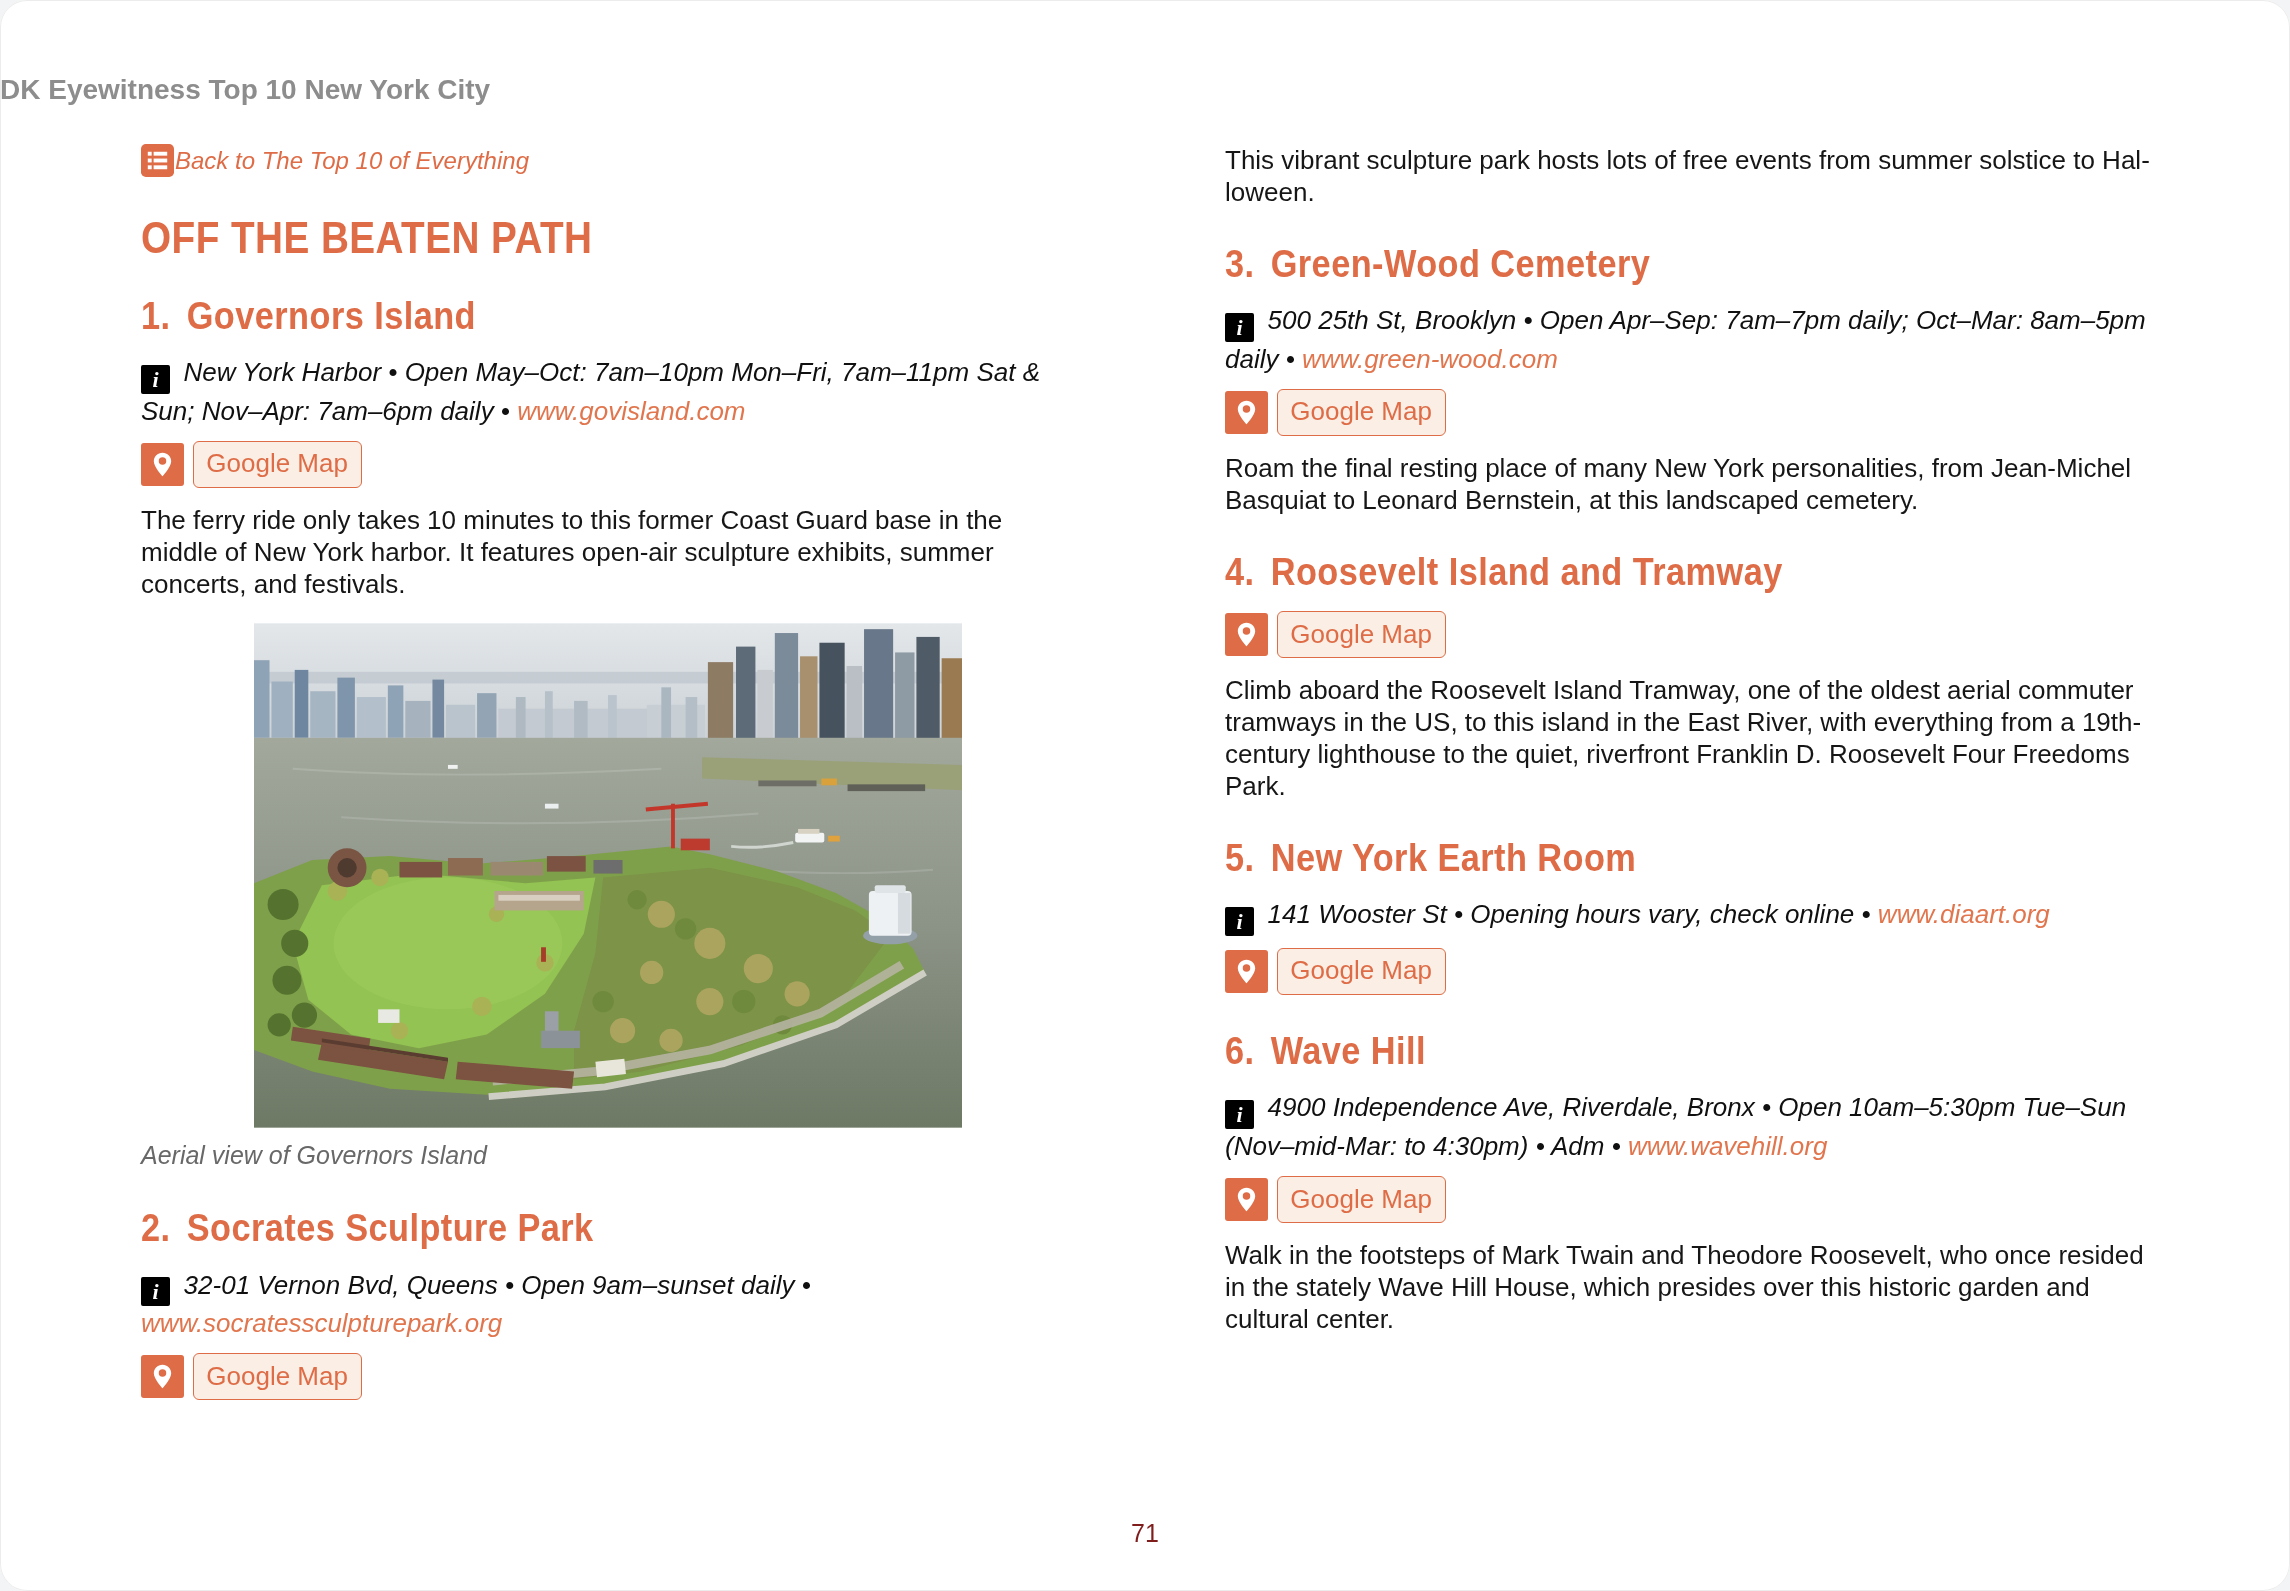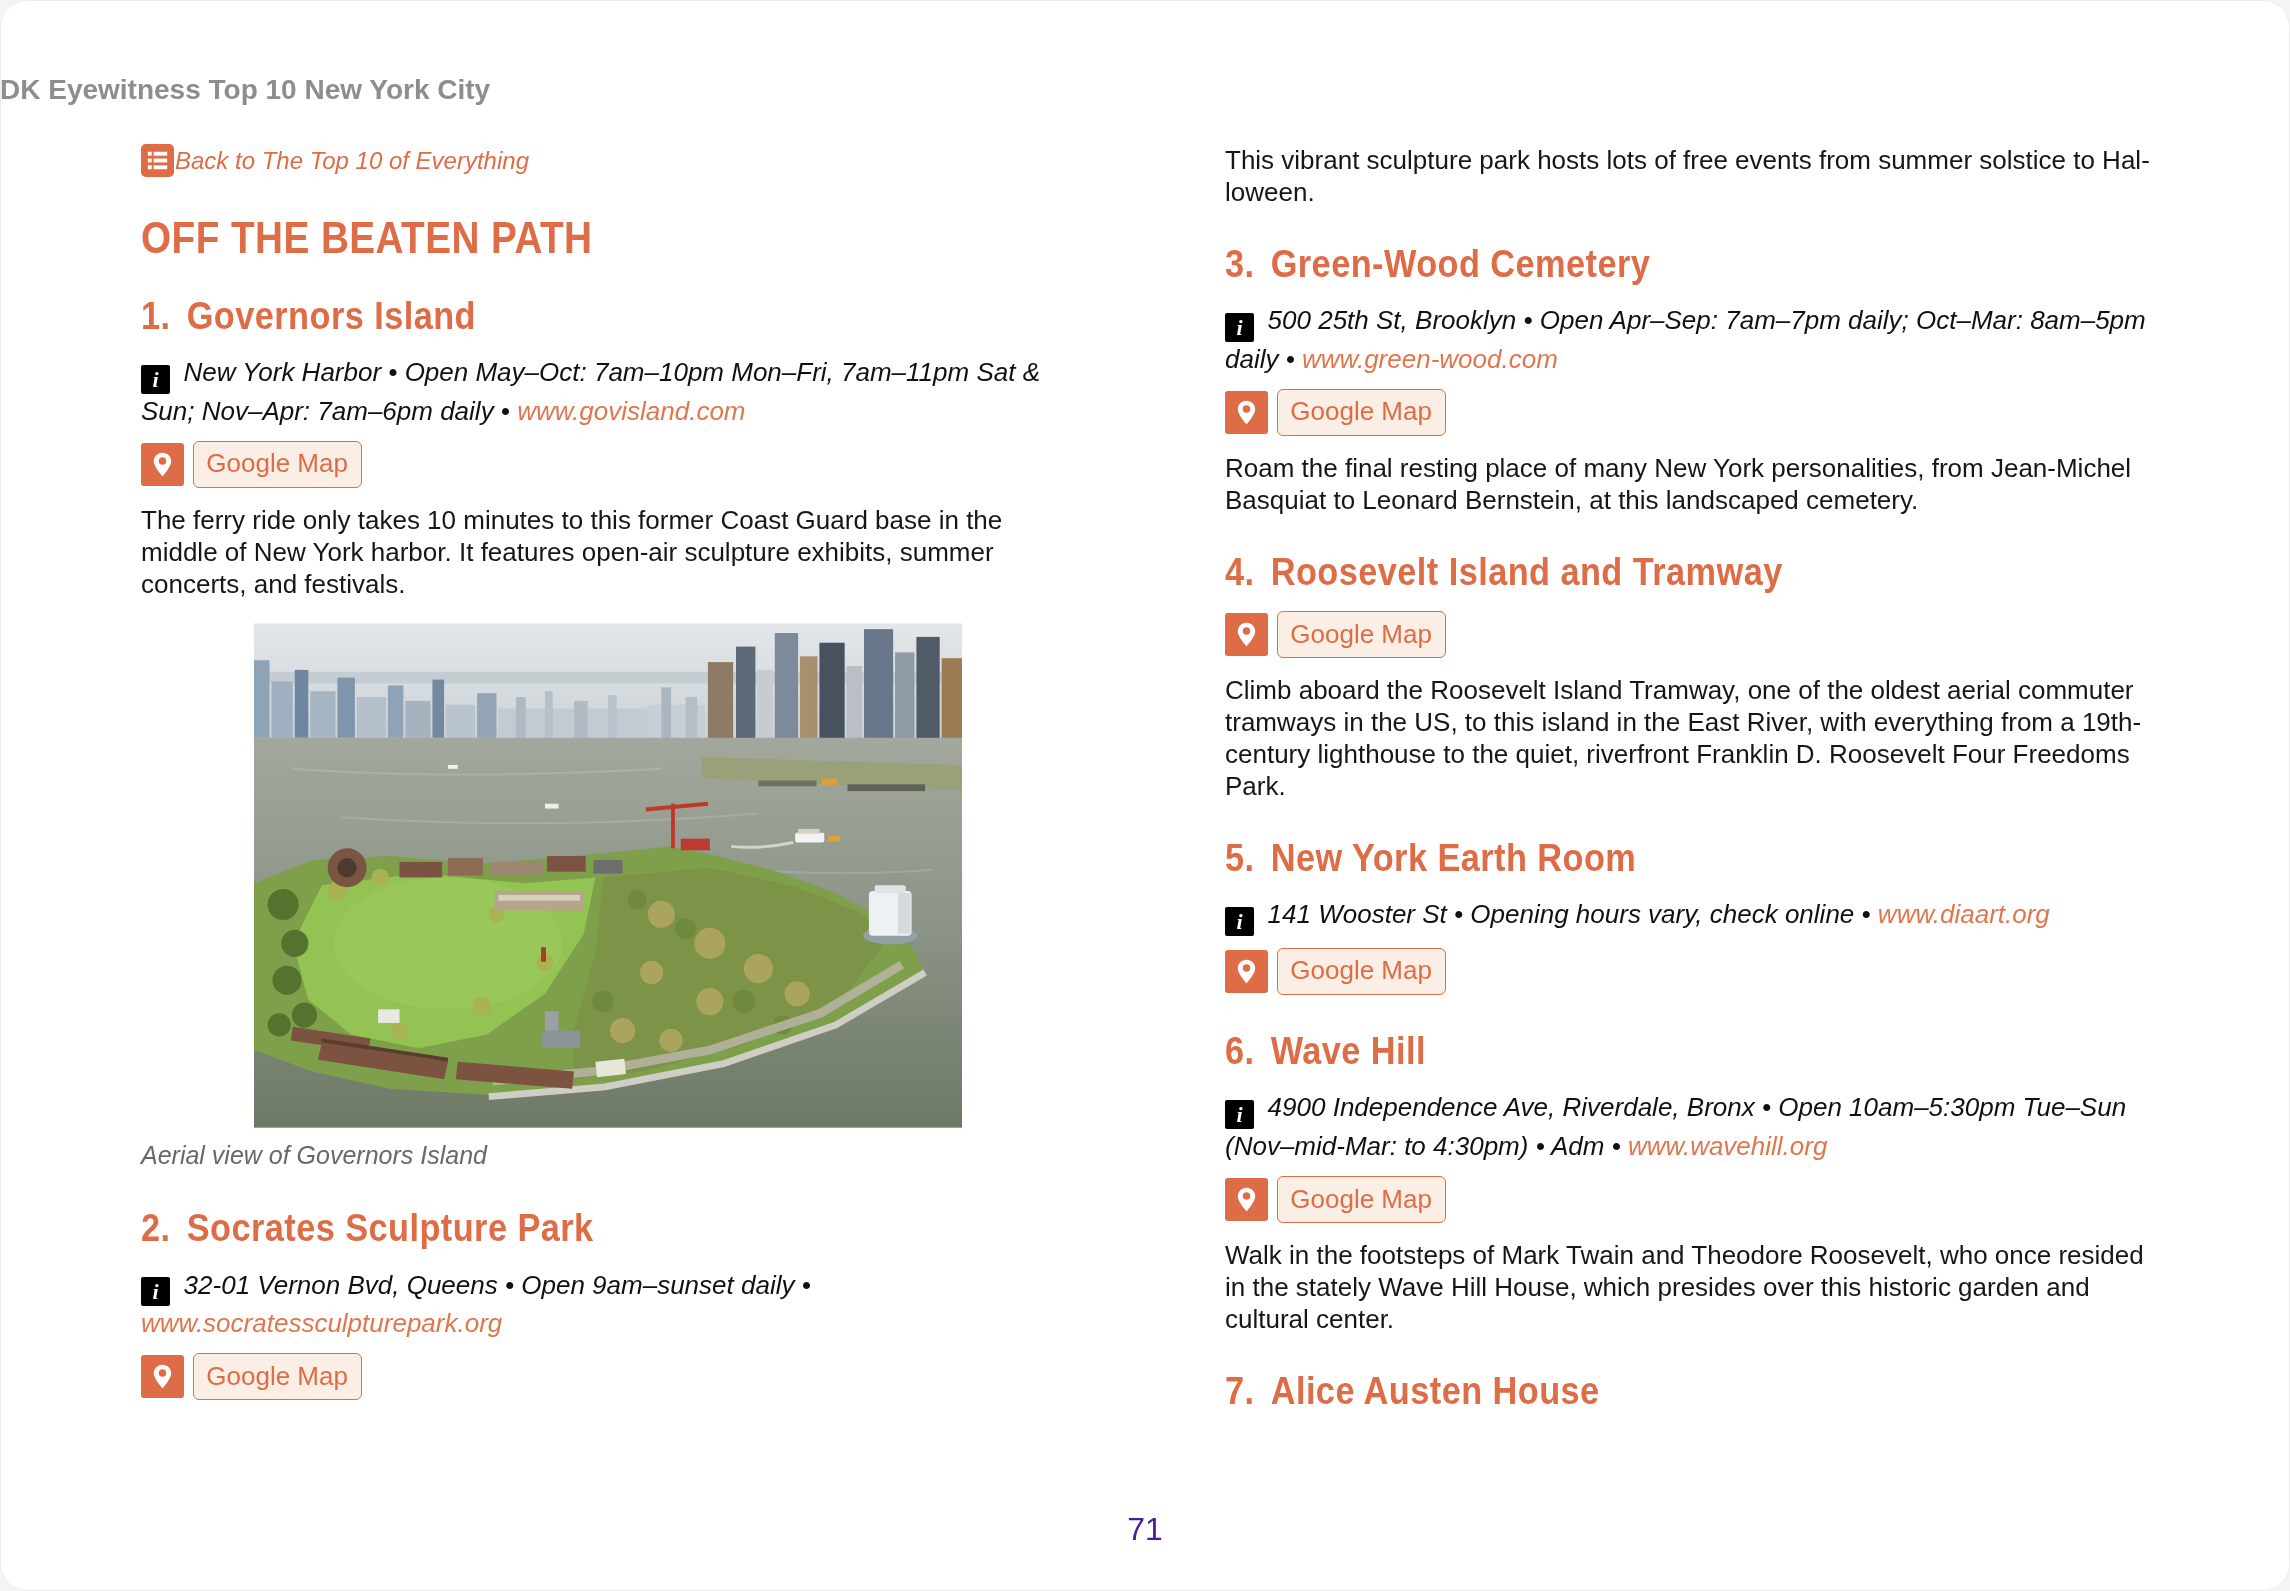--- a/index.html
+++ b/index.html
@@ -17,21 +17,21 @@
     font-family:"Liberation Sans","DejaVu Sans",sans-serif;
     color:var(--ink);overflow:hidden;
     box-shadow:0 0 0 1px #ececec inset;
   }
   .header-title{
     position:absolute;top:74px;left:0;width:100%;
     text-align:left;font-size:28px;font-weight:700;color:#8d8d8d;
   }
   .pagenum{
     position:absolute;bottom:43px;left:0;width:100%;
-    text-align:center;font-size:32px;color:#4c1d95;
+    text-align:center;font-size:25px;color:#7f1d1d;
   }
   .col{position:absolute;}
   .col-left{left:141px;top:144px;width:933px;}
   .col-right{left:1225px;top:144px;width:939px;}
 
   .back-link{display:flex;align-items:center;gap:1px;height:33px;
     color:var(--accent);font-size:24px;text-decoration:none;cursor:pointer;font-style:italic;}
   .back-icon{width:33px;height:33px;flex:0 0 auto;display:block;}
 
   h1{margin:39px 0 13.6px;font-size:44px;line-height:1;font-weight:700;color:var(--accent);white-space:nowrap;}
@@ -339,21 +339,18 @@
         <span class="pin">
           <svg viewBox="0 0 24 24" width="29" height="29" aria-hidden="true">
                 <path fill="#fff" fill-rule="evenodd" d="M12 2.2c-4.1 0-7.2 3.1-7.2 7.1 0 4.8 7.2 12.5 7.2 12.5s7.2-7.7 7.2-12.5c0-4-3.1-7.1-7.2-7.1zm0 10.1a3.1 3.1 0 1 1 0-6.2 3.1 3.1 0 0 1 0 6.2z"></path>
               </svg>
         </span>
         <a class="mapbtn">Google Map</a>
       </div>
       <p class="body">Walk in the footsteps of Mark Twain and Theodore Roosevelt, who once resided in the stately Wave Hill House, which presides over this historic garden and cultural center.</p>
     </div>
 
-    <div class="section">
-      <h2><span class="cond"><span class="h-num">7.</span><span>Alice Austen House</span></span></h2>
-    </div>
   </div>
 
   <div class="pagenum">71</div>
 </div>
 </div>
 
 
 </body></html>

